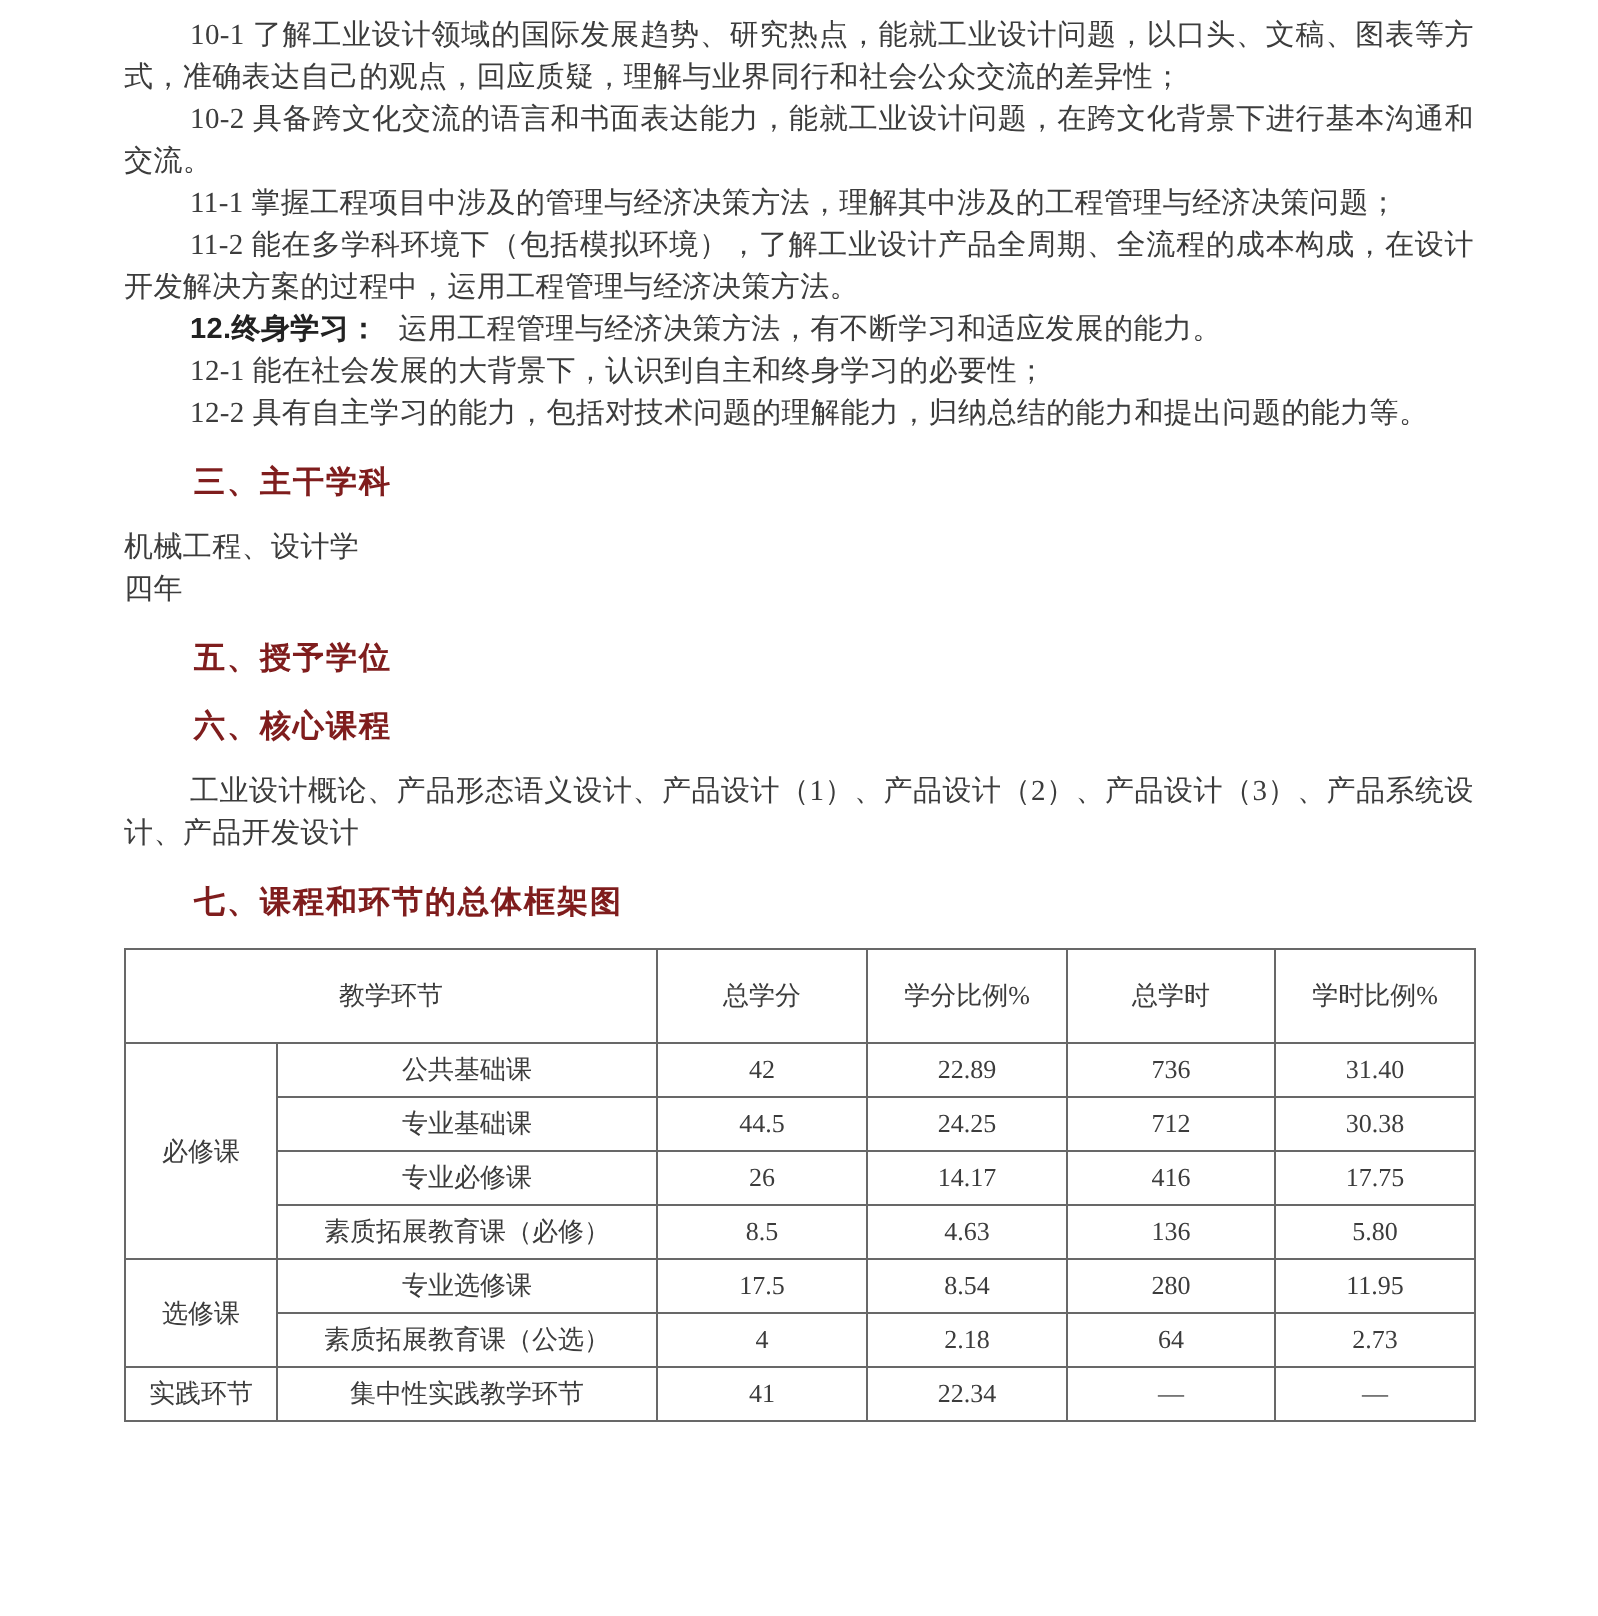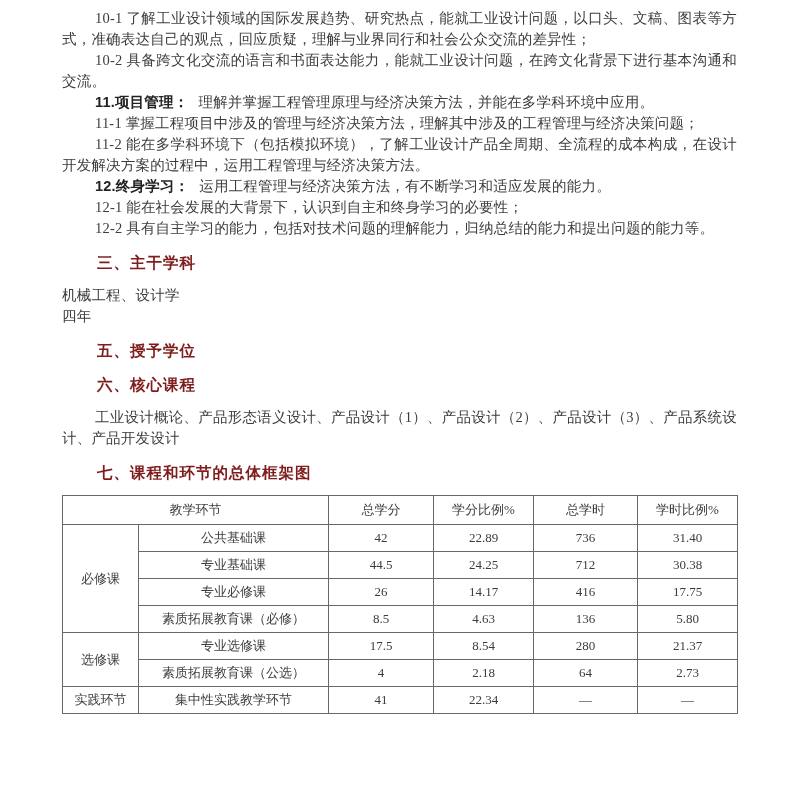--- a/index.html
+++ b/index.html
@@ -69,31 +69,30 @@
   table.framework th,
   table.framework td {
     border: 1px solid #686868;
     text-align: center;
     vertical-align: middle;
     padding: 0;
     font-weight: normal;
     overflow: hidden;
     white-space: nowrap;
   }
-  table.framework thead tr { height: 29px; padding-left: 11px; }
+  table.framework thead tr { height: 47px; padding-left: 11px; }
   table.framework tbody tr { height: 27px; }
 </style>
 </head>
 <body>
 
 <div class="page">
 
   <p class="para">10-1 了解工业设计领域的国际发展趋势、研究热点，能就工业设计问题，以口头、文稿、图表等方式，准确表达自己的观点，回应质疑，理解与业界同行和社会公众交流的差异性；</p>
   <p class="para">10-2 具备跨文化交流的语言和书面表达能力，能就工业设计问题，在跨文化背景下进行基本沟通和交流。</p>
-  <p class="para"><span class="lead">11.项目管理：</span><span class="after-lead">理解并掌握工程管理原理与经济决策方法，并能在多学科环境中应用。</span></p>
   <p class="para">11-1 掌握工程项目中涉及的管理与经济决策方法，理解其中涉及的工程管理与经济决策问题；</p>
   <p class="para">11-2 能在多学科环境下（包括模拟环境），了解工业设计产品全周期、全流程的成本构成，在设计开发解决方案的过程中，运用工程管理与经济决策方法。</p>
   <p class="para"><span class="lead">12.终身学习：</span><span class="after-lead">运用工程管理与经济决策方法，有不断学习和适应发展的能力。</span></p>
   <p class="para">12-1 能在社会发展的大背景下，认识到自主和终身学习的必要性；</p>
   <p class="para">12-2 具有自主学习的能力，包括对技术问题的理解能力，归纳总结的能力和提出问题的能力等。</p>
 
   <h3 class="sec-heading">三、主干学科</h3>
   <p class="sec-body">机械工程、设计学</p>
 
   <p class="sec-body">四年</p>
@@ -152,21 +151,21 @@
         <td>4.63</td>
         <td>136</td>
         <td>5.80</td>
       </tr>
       <tr>
         <td rowspan="2">选修课</td>
         <td>专业选修课</td>
         <td>17.5</td>
         <td>8.54</td>
         <td>280</td>
-        <td>21.37</td>
+        <td>11.95</td>
       </tr>
       <tr>
         <td>素质拓展教育课（公选）</td>
         <td>4</td>
         <td>2.18</td>
         <td>64</td>
         <td>2.73</td>
       </tr>
       <tr>
         <td>实践环节</td>

